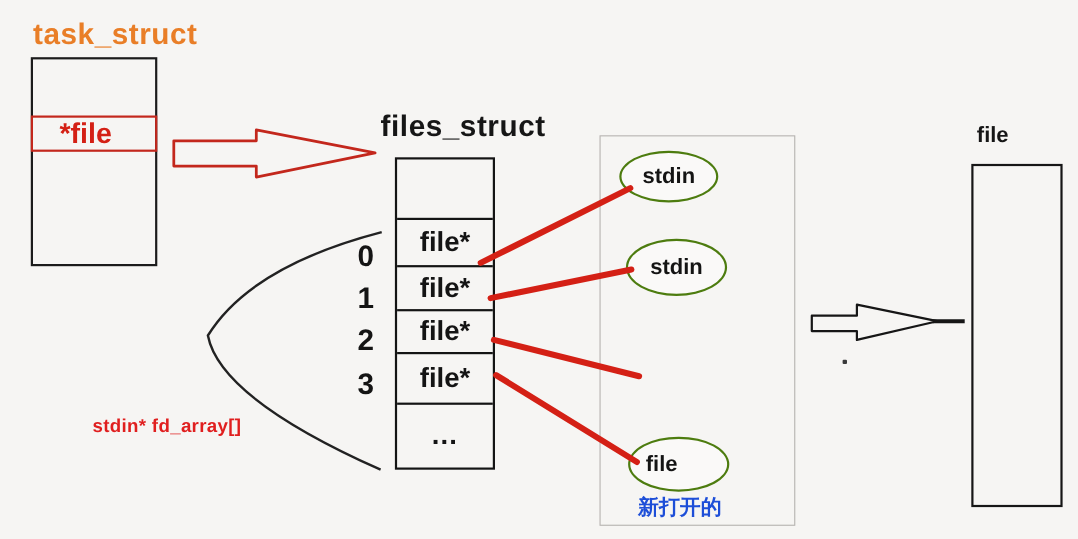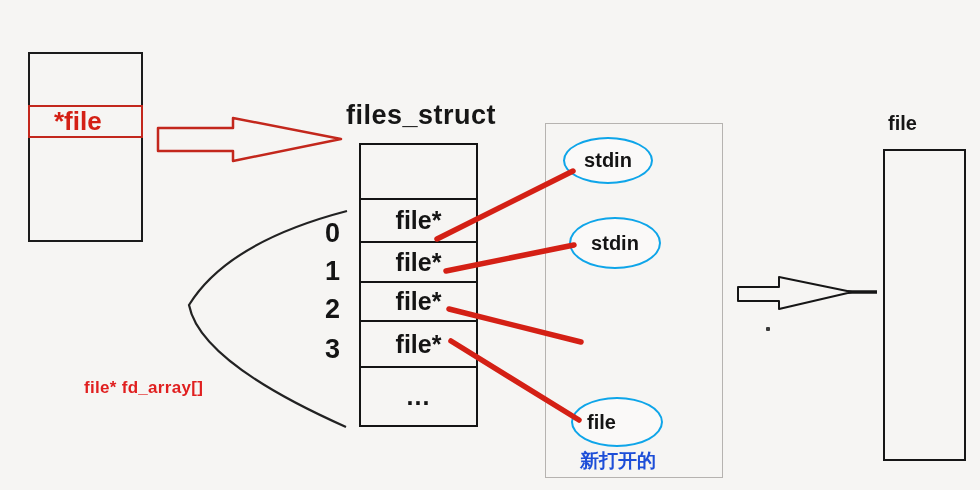--- a/index.html
+++ b/index.html
@@ -17,75 +17,76 @@
   .title-files{left:346px;top:100px;font-size:27px;font-weight:700;color:#161616;letter-spacing:.5px;}
   .title-file{left:888px;top:112px;font-size:20px;font-weight:700;color:#161616;}
 
   
   .task-box{left:28px;top:52px;width:115px;height:190px;border:2px solid #1b1b1b;box-sizing:border-box;}
   .file-field{left:28px;top:105px;width:115px;height:33px;border:2px solid #c3271c;box-sizing:border-box;
     display:flex;align-items:center;padding-left:24px;
     font-size:26px;font-weight:700;color:#d42015;}
 
   
-  .fs-table{left:359px;top:143px;width:119px;height:284px;border:2px solid #141414;box-sizing:border-box;
+  .fs-table{left:359px;top:143px;width:91px;height:284px;border:2px solid #141414;box-sizing:border-box;
     display:flex;flex-direction:column;justify-content:space-between;}
   .fs-cell{box-sizing:border-box;border-top:2px solid #141414;display:flex;align-items:center;justify-content:center;
     font-size:25px;font-weight:700;color:#141414;}
   .fs-cell.first{border-top:none;}
   .fs-ellipsis{flex:1;letter-spacing:1px;}
 
   
   .fd-index{width:26px;text-align:right;font-size:27px;font-weight:700;color:#141414;}
   .idx0{left:314px;top:218px;} .idx1{left:314px;top:256px;}
   .idx2{left:314px;top:294px;} .idx3{left:314px;top:334px;}
 
   .fd-caption{left:84px;top:378px;font-size:17px;font-weight:700;color:#e01f1f;letter-spacing:.3px;}
 
   
   .open-frame{left:545px;top:123px;width:178px;height:355px;border:1.5px solid #b6b3b0;box-sizing:border-box;}
-  .node{border:2px solid #0ea5e9;border-radius:50%;box-sizing:border-box;background:#faf9f8;
+  .node{border:2px solid #4d7c0f;border-radius:50%;box-sizing:border-box;background:#faf9f8;
     display:flex;align-items:center;justify-content:center;
     font-size:20px;font-weight:700;color:#141414;white-space:nowrap;}
   .node-stdin   {left:563px;top:137px;width:90px;height:47px;}
   .node-stdout  {left:569px;top:217px;width:92px;height:52px;}
   .node-stderror{left:577px;top:314px;width:90px;height:55px;}
   .node-file    {left:571px;top:397px;width:92px;height:50px;justify-content:flex-start;padding-left:14px;}
   .open-note{left:580px;top:448px;font-size:19px;font-weight:700;color:#1d4ed8;}
 
   
   .filebox{left:883px;top:149px;width:83px;height:312px;border:2px solid #161616;box-sizing:border-box;}
 
   .stray-dot{left:766px;top:327px;width:4px;height:4px;background:#3a3a3a;border-radius:1px;}
 </style>
 </head>
 <body>
 
 <div class="stage">
 
+  <div class="abs title-task">task_struct</div>
   <div class="abs task-box"></div>
   <div class="abs title-files">files_struct</div>
 
   <div class="abs file-field">*file</div>
 
   <div class="abs fs-table">
     <div class="fs-cell first" style="height:53px;"></div>
     <div class="fs-cell" style="height:43px;">file*</div>
     <div class="fs-cell" style="height:40px;">file*</div>
     <div class="fs-cell" style="height:39px;">file*</div>
     <div class="fs-cell" style="height:46px;">file*</div>
     <div class="fs-cell fs-ellipsis">...</div>
   </div>
 
   <div class="abs fd-index idx0">0</div>
   <div class="abs fd-index idx1">1</div>
   <div class="abs fd-index idx2">2</div>
   <div class="abs fd-index idx3">3</div>
 
-  <div class="abs fd-caption">file* fd_array[]</div>
+  <div class="abs fd-caption">stdin* fd_array[]</div>
 
   <div class="abs open-frame"></div>
 
   <div class="abs node node-stdin">stdin</div>
   <div class="abs node node-stdout">stdin</div>
   <div class="abs node node-file">file</div>
 
   <div class="abs open-note">新打开的</div>
 
   <div class="abs title-file">file</div>

